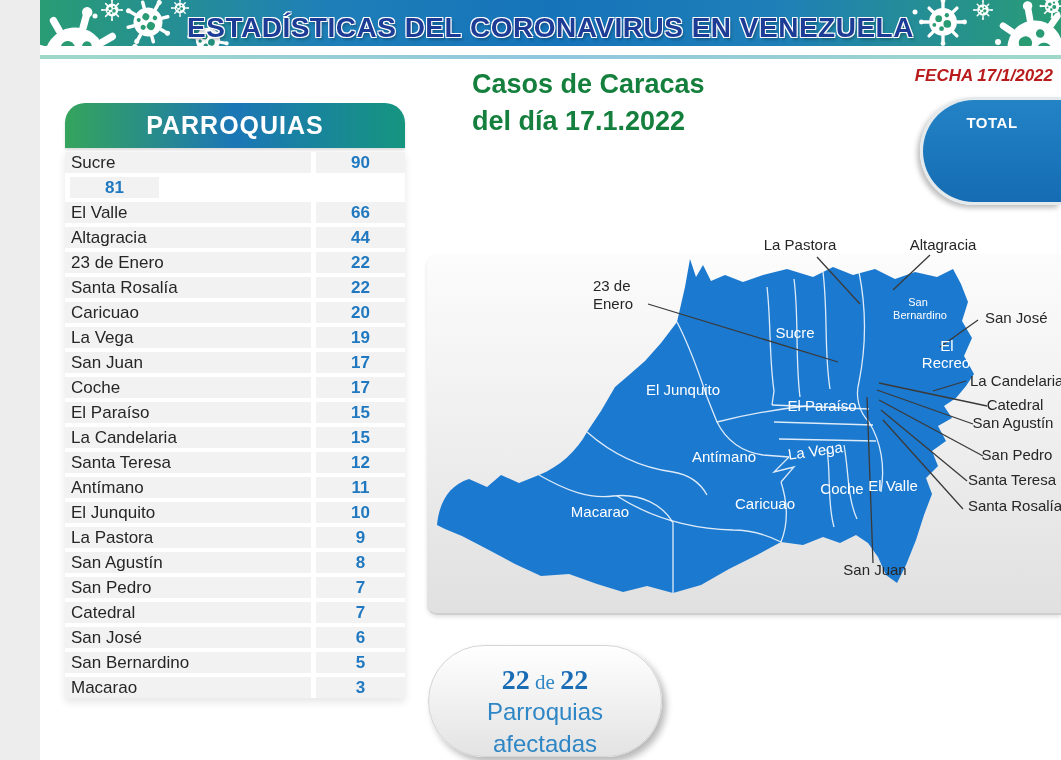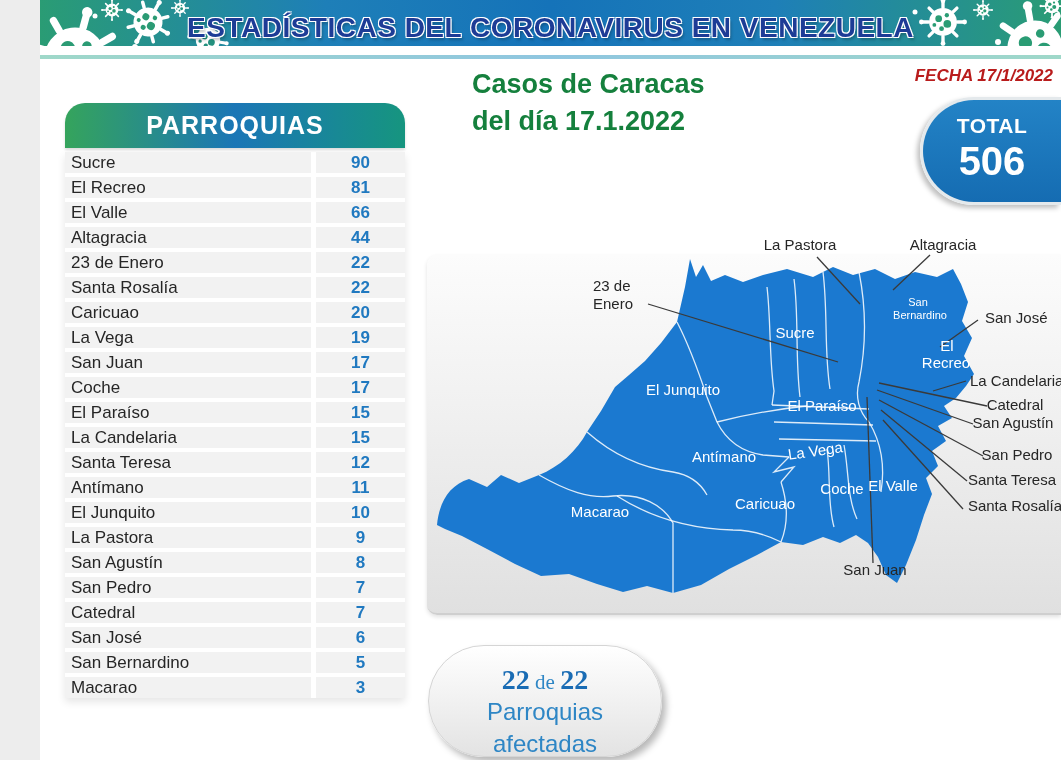--- a/index.html
+++ b/index.html
@@ -34,21 +34,21 @@
     position:absolute;right:8px;top:66px;
     font-size:17px;font-weight:bold;font-style:italic;color:#b91c1c;
   }
   .total-badge{
     position:absolute;left:920px;top:97px;width:141px;height:108px;
     background:linear-gradient(180deg,#2383c6,#156cb2);
     border:3px solid #e4e9ec;border-right:none;border-radius:54px 0 0 54px;
     box-shadow:-3px 3px 5px rgba(0,0,0,.25);
     box-sizing:border-box;color:#fff;text-align:center;
   }
-  .total-label{margin-top:14px;font-size:21px;font-weight:bold;letter-spacing:.5px;}
+  .total-label{margin-top:14px;font-size:15px;font-weight:bold;letter-spacing:.5px;}
   .total-value{font-size:40px;font-weight:bold;line-height:46px;}
 
   
   .ptable{position:absolute;left:65px;top:103px;width:340px;}
   .ptable-header{
     height:45px;border-radius:20px 20px 0 0;margin-bottom:4px;
     background:linear-gradient(90deg,#35a45c 0%,#1b76b6 50%,#16957f 100%);
     color:#fff;font-size:25px;font-weight:bold;letter-spacing:1px;
     display:flex;align-items:center;justify-content:center;
     box-shadow:0 2px 3px rgba(0,0,0,.15);
@@ -164,32 +164,30 @@
 </div>
 <div class="banner-underline"></div>
 
 <div class="heading">
   <div>Casos de Caracas</div>
   <div>del día 17.1.2022</div>
 </div>
 <div class="fecha">FECHA 17/1/2022</div>
 <div class="total-badge">
   <div class="total-label">TOTAL</div>
-  <div class="total-value">506</div>
 </div>
 
 <div class="ptable">
   <div class="ptable-header">PARROQUIAS</div>
   <div class="trows">
     <div class="trow">
         <div class="tname">Sucre</div>
         <div class="tval">90</div>
       </div>
     <div class="trow">
-        <div class="tname">El Recreo</div>
         <div class="tval">81</div>
       </div>
     <div class="trow">
         <div class="tname">El Valle</div>
         <div class="tval">66</div>
       </div>
     <div class="trow">
         <div class="tname">Altagracia</div>
         <div class="tval">44</div>
       </div>

